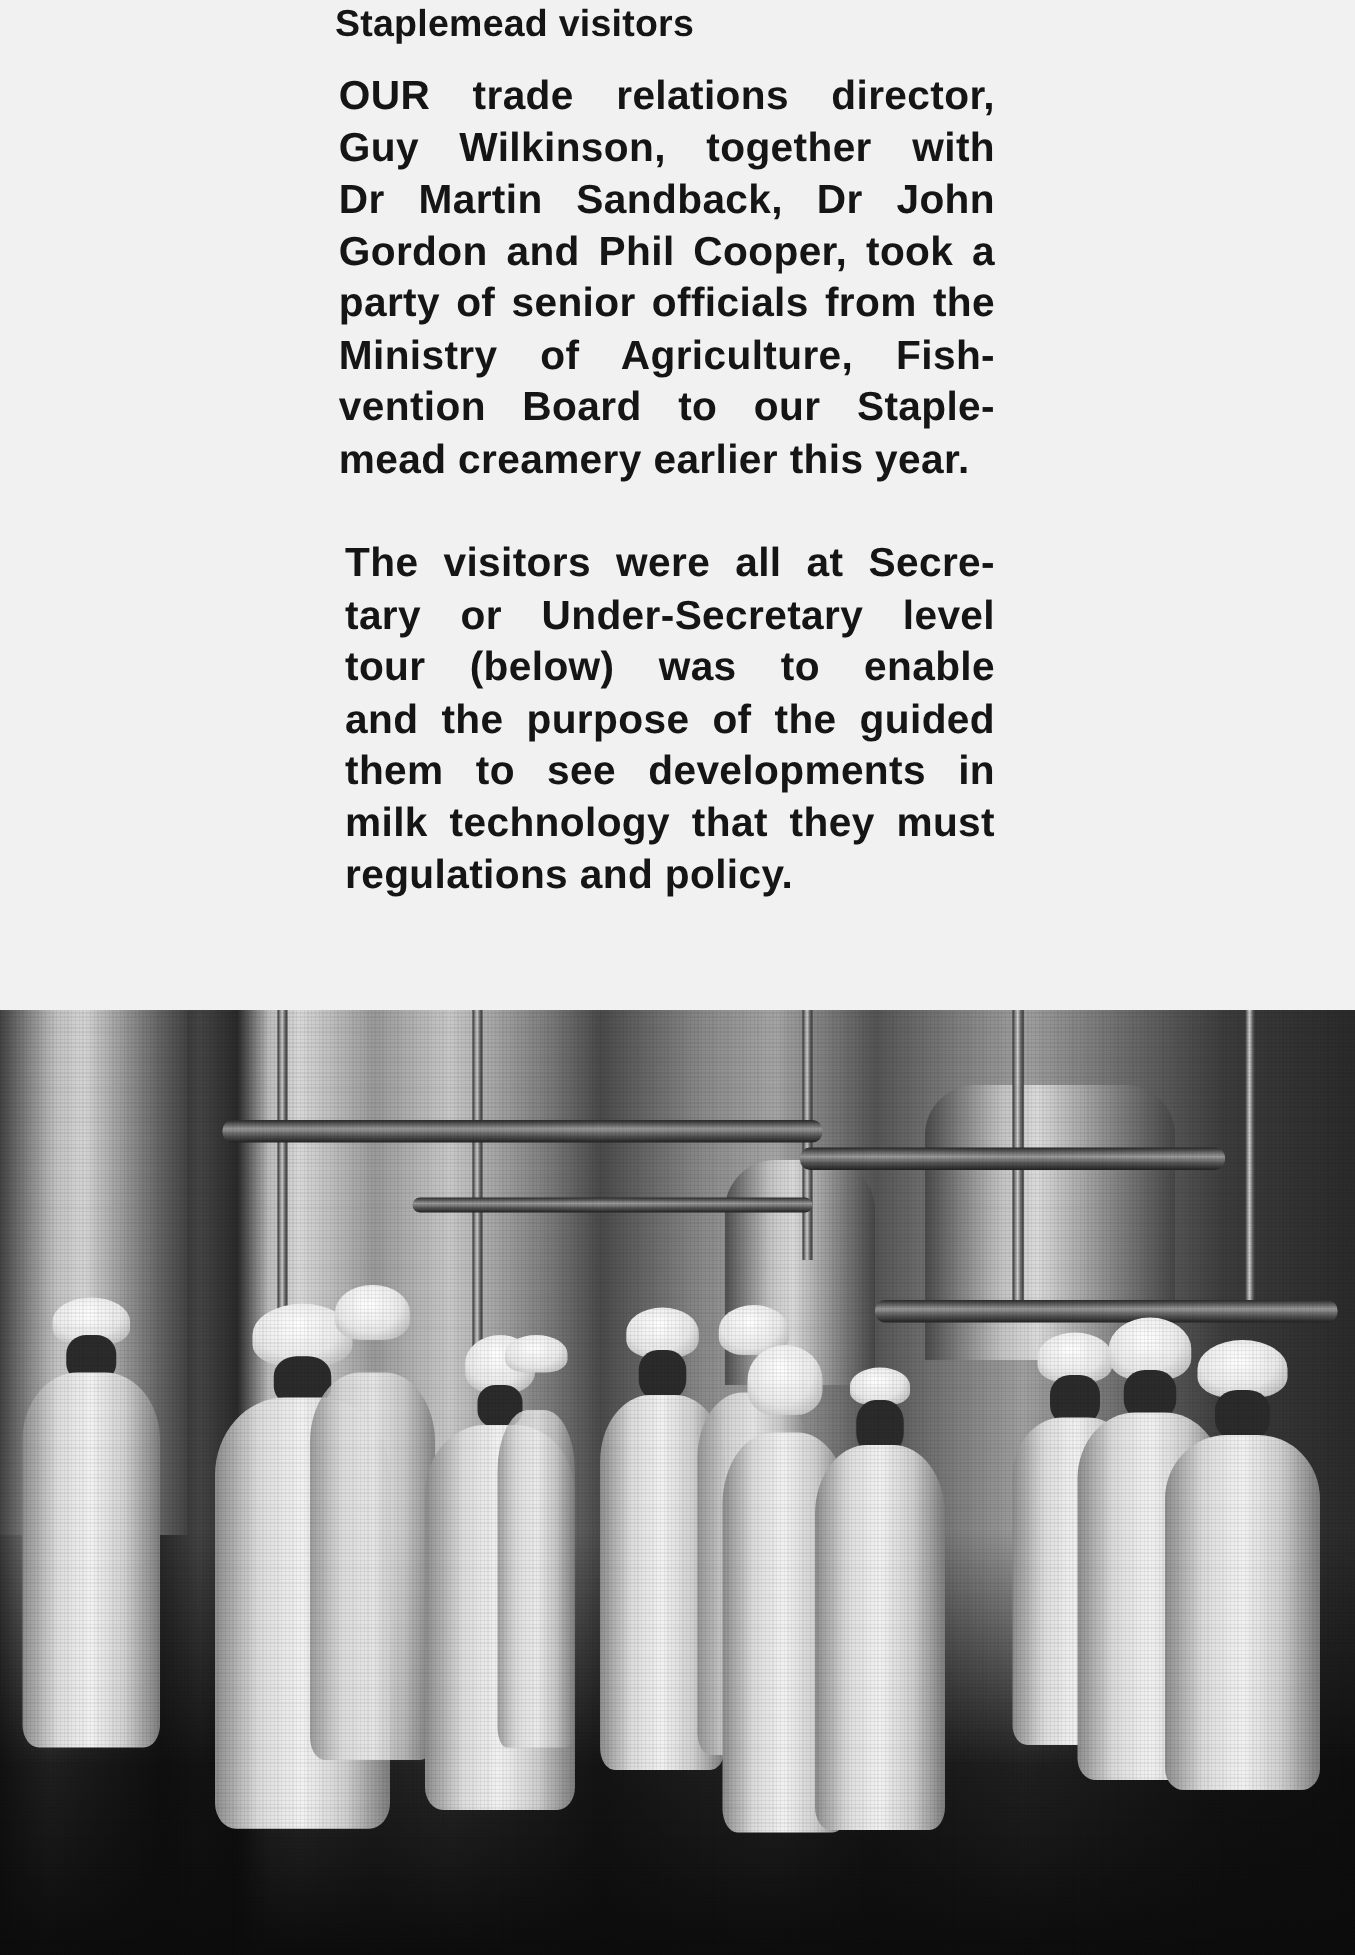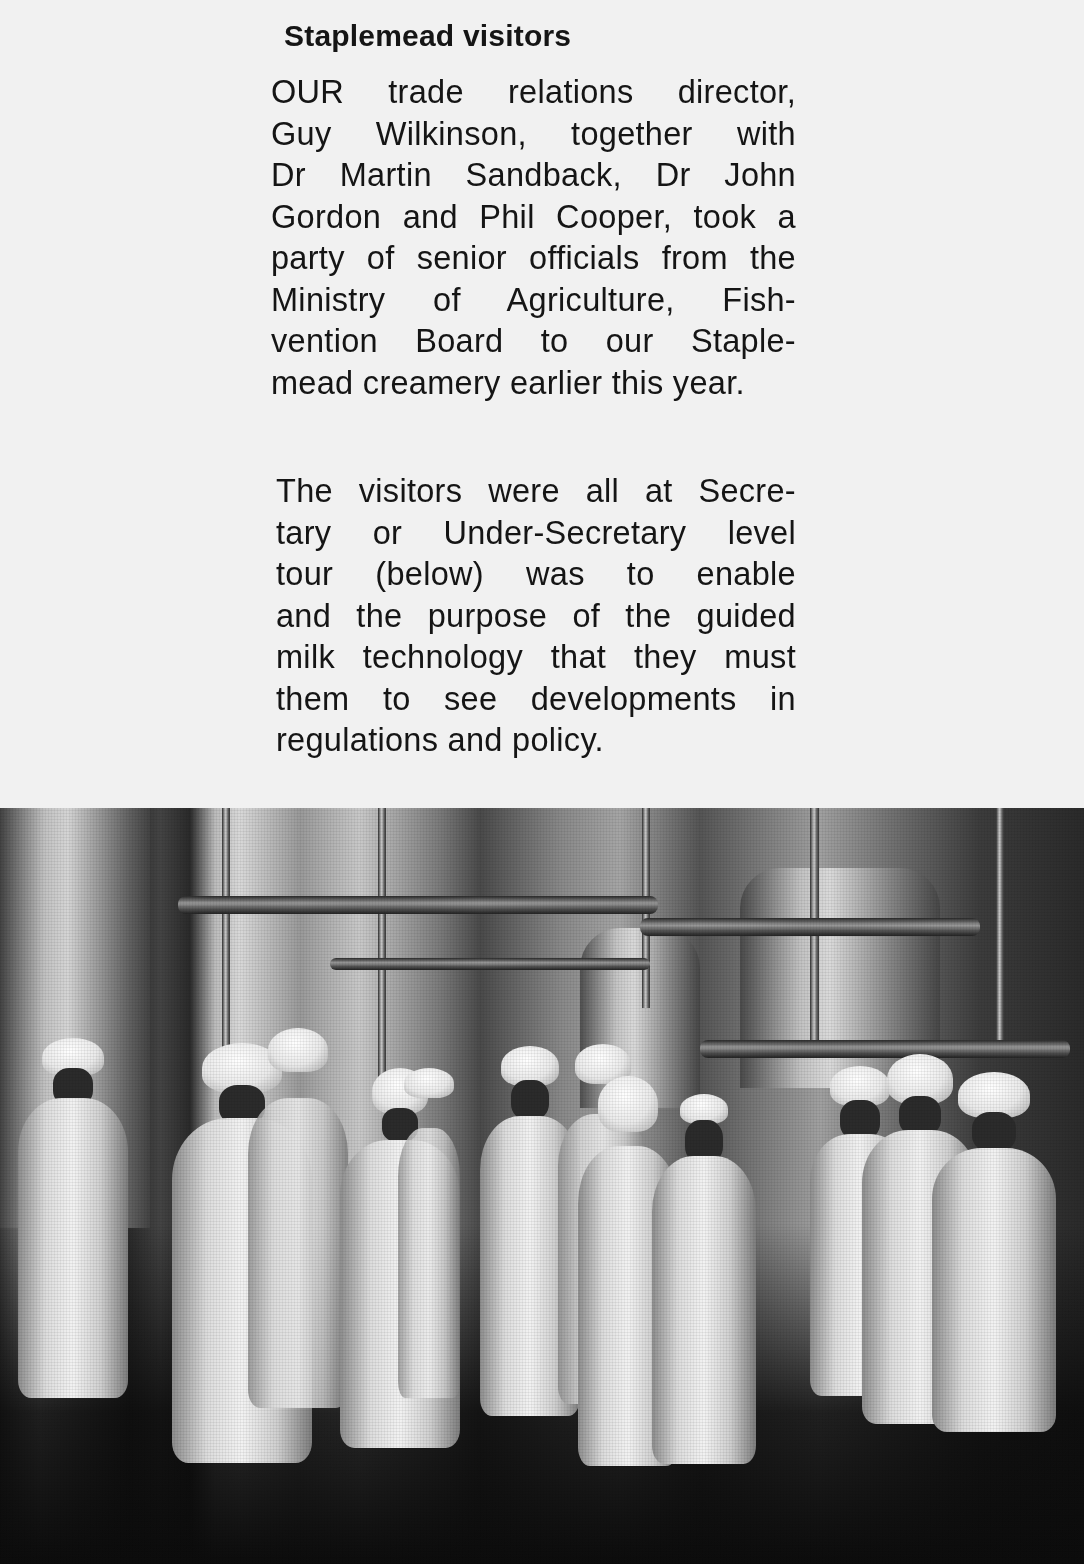--- a/index.html
+++ b/index.html
@@ -9,32 +9,32 @@
       position: relative; overflow: hidden;
       font-family: "DejaVu Sans", "Liberation Sans", sans-serif;
       color: #151515;
     }
     .article {
       position: absolute; left: 268px; top: 0; width: 532px;
     }
     .headline {
       font-family: "Liberation Sans", sans-serif;
       font-weight: bold; font-size: 30px; letter-spacing: 0.2px;
-      margin: 16px; padding-top: 2px; line-height: 36px;
+      margin: 0; padding-top: 2px; line-height: 36px;
     }
     .para {
       margin: 0; font-size: 32.5px; line-height: 41.5px;
       text-align: justify; padding-left: 3px; padding-right: 4px;
       font-family: "Liberation Sans", sans-serif;
       font-weight: normal; letter-spacing: 0.3px;
     }
-    .para .line { display: block; text-align: justify; text-align-last: justify; white-space: nowrap; }
+    .para .line { display: block; text-align: justify; text-align-last: justify; white-space: nowrap; font-weight: bold; }
     .para .line.last { text-align-last: left; }
     .para1 { margin-top: 18px; }
-    .para2 { margin-top: 67px; padding-left: 8px; }
+    .para2 { margin-top: 42px; padding-left: 8px; }
 
     .photo {
       position: absolute; left: 0; top: 808px; width: 1084px; height: 756px;
       background: #1a1a1a; overflow: hidden;
     }
     .photo .bg {
       position: absolute; inset: 0;
       background:
         linear-gradient(180deg, rgba(0,0,0,0) 0%, rgba(0,0,0,0) 55%, rgba(10,10,10,0.85) 80%, #0c0c0c 100%),
         linear-gradient(90deg, #3a3a3a 0px, #6d6d6d 20px, #9a9a9a 40px, #5a5a5a 90px, #2c2c2c 130px, #444 160px, #2a2a2a 190px, #bbb 215px, #d8d8d8 240px, #999 300px, #c8c8c8 360px, #7a7a7a 440px, #4a4a4a 480px, #888 560px, #a5a5a5 620px, #555 700px, #7a7a7a 760px, #a0a0a0 820px, #6c6c6c 900px, #3c3c3c 980px, #2a2a2a 1084px);
@@ -75,22 +75,22 @@
     <span class="line">Ministry of Agriculture, Fish-</span>
     <span class="line">vention Board to our Staple-</span>
     <span class="line last">mead creamery earlier this year.</span>
   </p>
 
   <p class="para para2">
     <span class="line">The visitors were all at Secre-</span>
     <span class="line">tary or Under-Secretary level</span>
     <span class="line">tour (below) was to enable</span>
     <span class="line">and the purpose of the guided</span>
+    <span class="line">them to see developments in</span>
     <span class="line">milk technology that they must</span>
-    <span class="line">them to see developments in</span>
     <span class="line last">regulations and policy.</span>
   </p>
 </div>
 
 <div class="photo" title="Black-and-white photograph of visitors in white coats and caps on a guided tour among pipework and tanks at the creamery">
   <div class="bg"></div>
 
   <div class="tank" style="left:0;top:0;width:150px;height:420px;border-radius:0;"></div>
   <div class="tank" style="left:580px;top:120px;width:120px;height:180px;"></div>
   <div class="tank" style="left:740px;top:60px;width:200px;height:220px;"></div>

